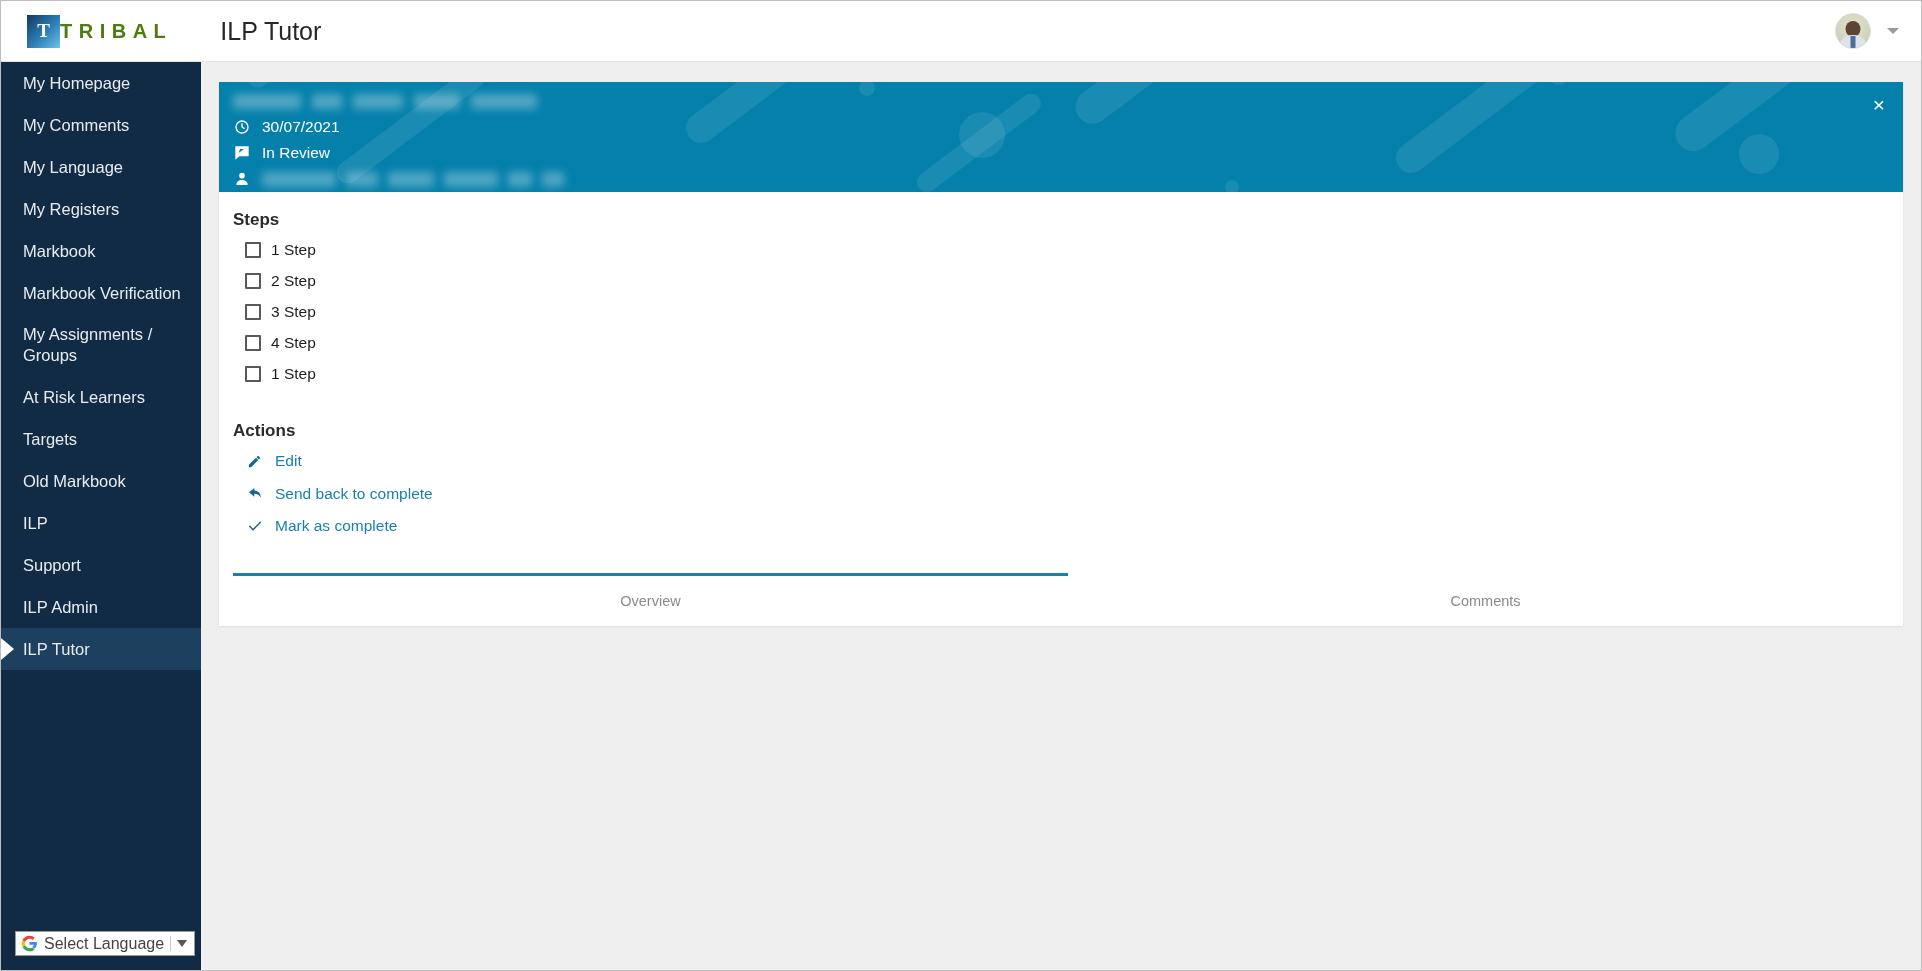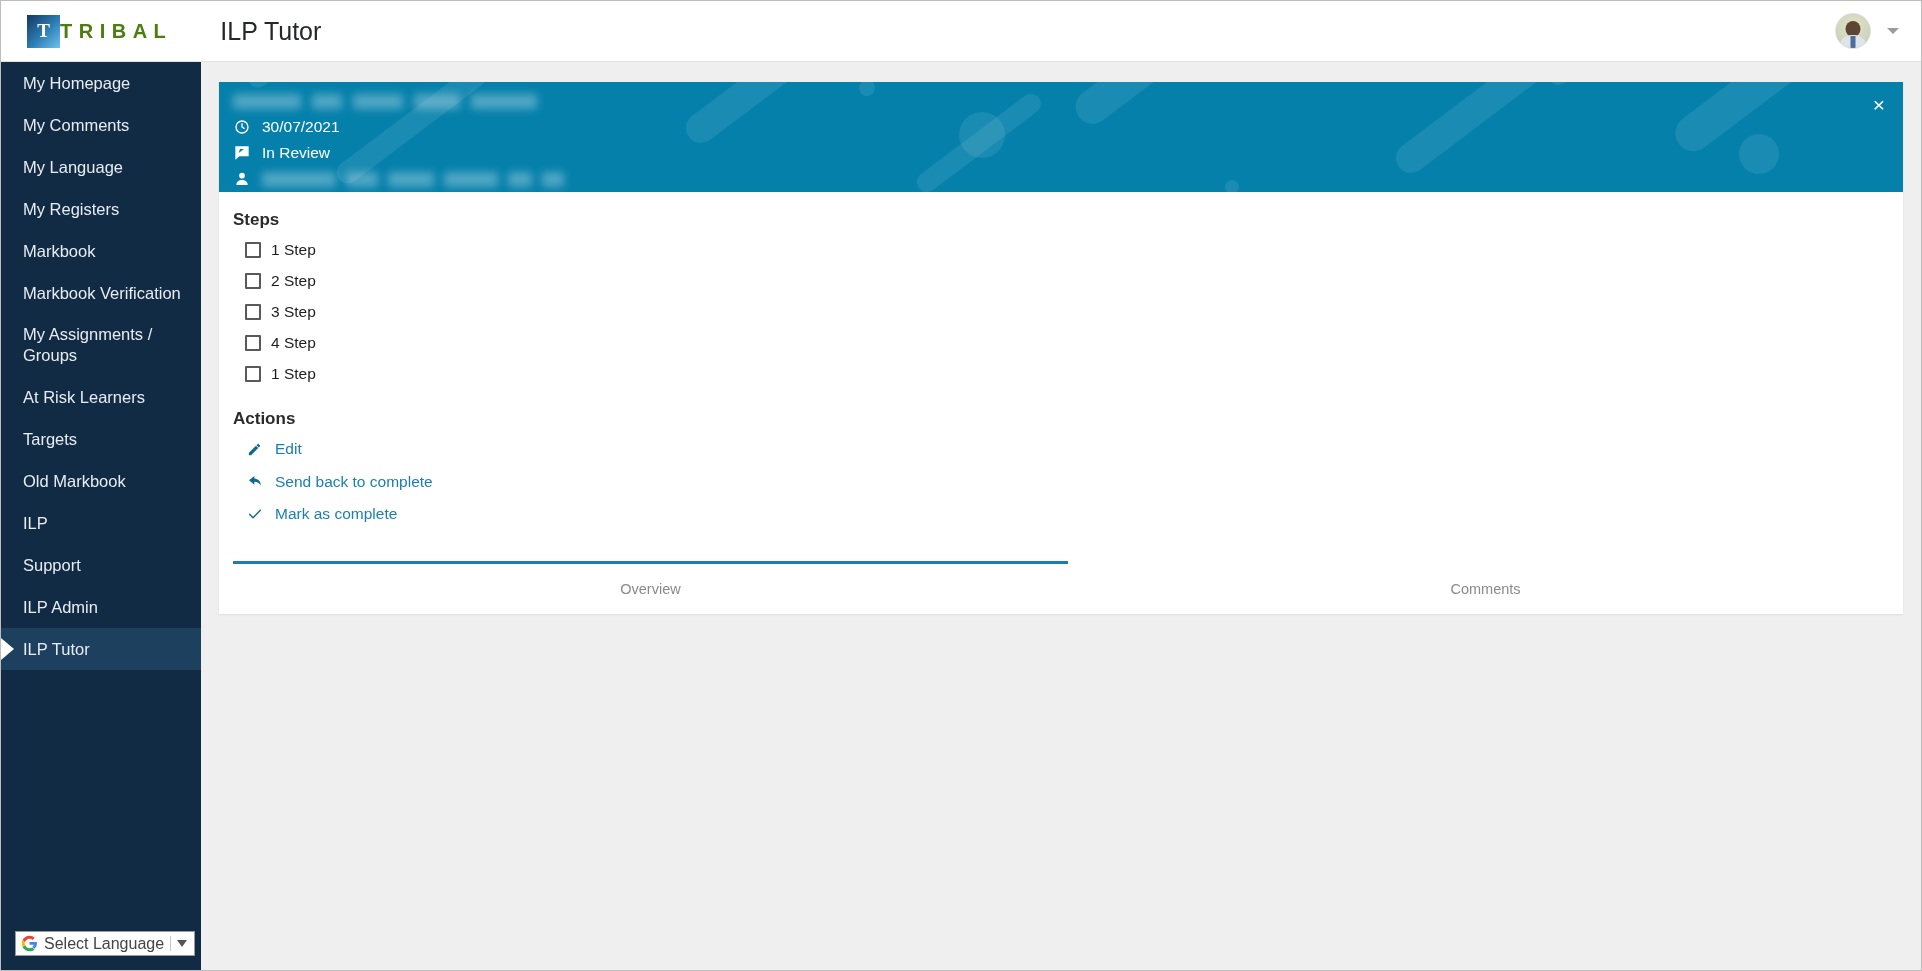--- a/index.html
+++ b/index.html
@@ -211,21 +211,21 @@
     width: 16px; height: 16px;
     border: 2px solid #595959;
     background: #ffffff;
     margin-right: 10px;
     flex: none;
     cursor: pointer;
     border-radius: 1px;
   }
   .step-label { font-size: 15.5px; color: #1d1d1d; cursor: pointer; }
 
-  .actions-title { margin-top: 20px; font-weight: 700; }
+  .actions-title { margin-top: 32px; font-weight: 700; }
   .action-row {
     display: flex; align-items: center;
     height: 32.5px; margin-left: 13px;
   }
   .action-icon {
     width: 17px; height: 17px; margin-right: 12px;
     display: flex; align-items: center; justify-content: center;
     flex: none; color: #14688f;
   }
   .action-link {

